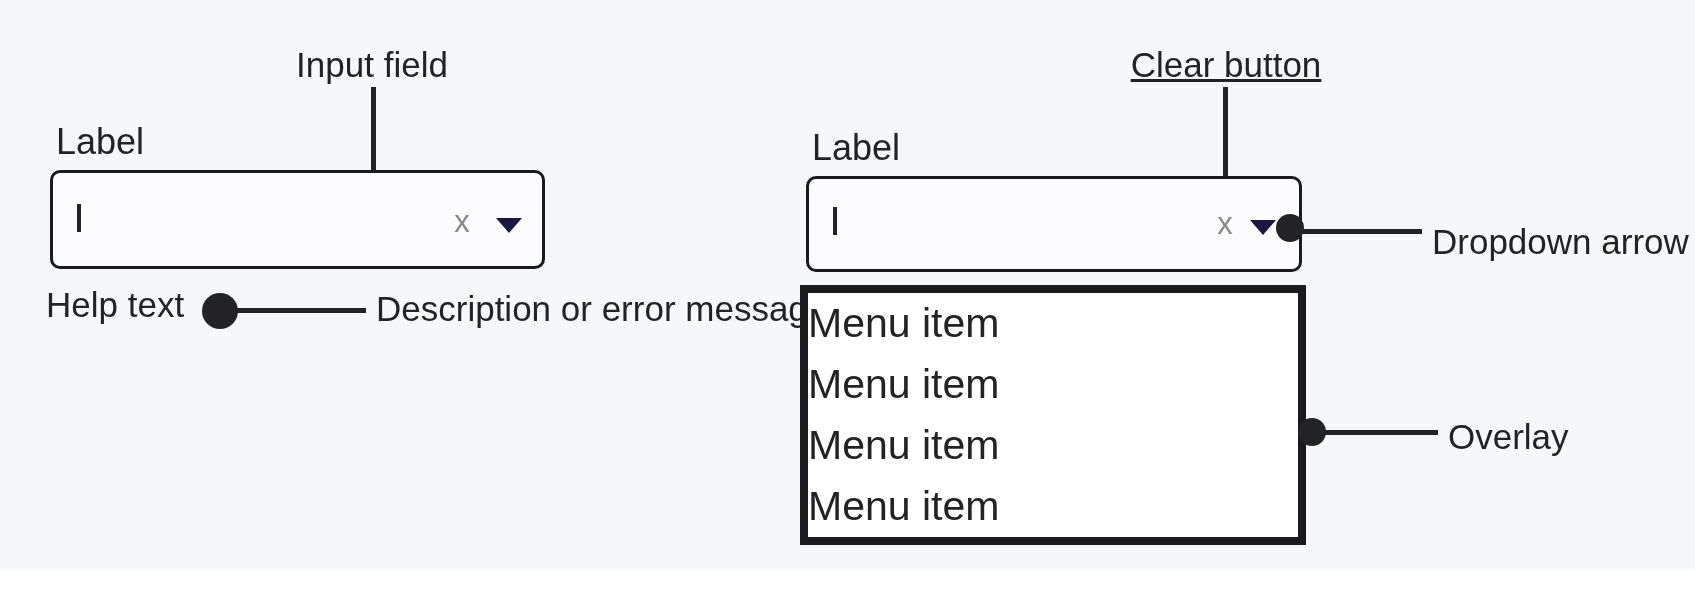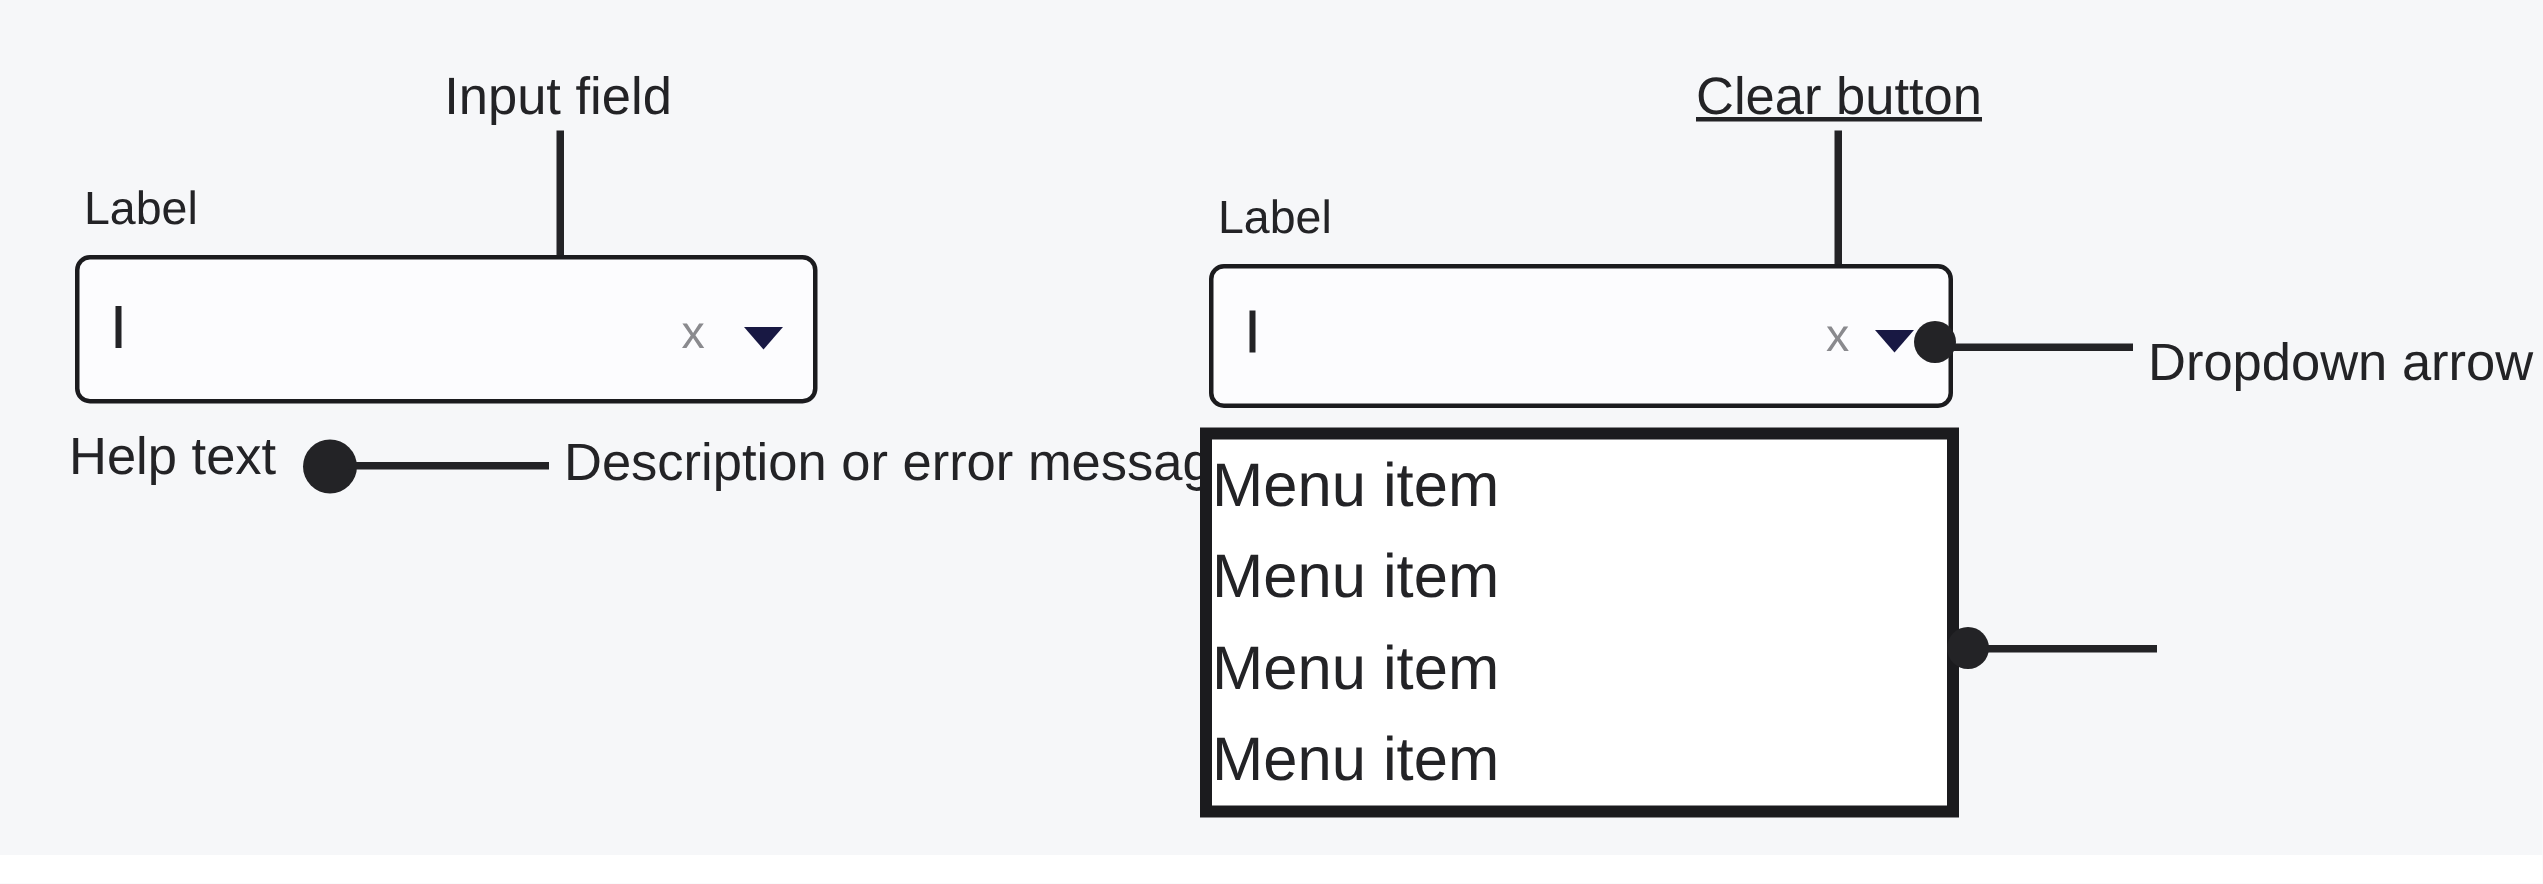--- a/index.html
+++ b/index.html
@@ -6,21 +6,21 @@
   .canvas{
     position:relative;
     width:1695px;height:570px;
     background:#f6f7f9;
     font-family:"Liberation Sans","DejaVu Sans",sans-serif;
     color:#232326;
     overflow:hidden;
   }
   .txt{position:absolute;white-space:nowrap;line-height:1.18;}
   .ann{font-size:35px;}
-  .lbl{font-size:31px;text-align:center;}
+  .lbl{font-size:36px;text-align:center;}
   .centered{transform:translateX(-50%);}
   .field{
     position:absolute;
     background:#fcfcfe;
     border:3px solid #1b1b1e;
     border-radius:10px;
     box-sizing:border-box;
   }
   .vline{position:absolute;width:5px;background:#232326;}
   .hline{position:absolute;height:5px;background:#232326;}
@@ -90,14 +90,15 @@
 
   <div class="menu">
     <div class="menu-item">Menu item</div>
     <div class="menu-item">Menu item</div>
     <div class="menu-item">Menu item</div>
     <div class="menu-item">Menu item</div>
   </div>
 
   <div class="dot" style="left:1298px;top:418px;width:28px;height:28px;"></div>
   <div class="hline" style="left:1322px;top:430px;width:116px;"></div>
+  <div class="txt ann" style="left:1448px;top:416px;">Overlay</div>
 
 </div>
 
 </body></html>

